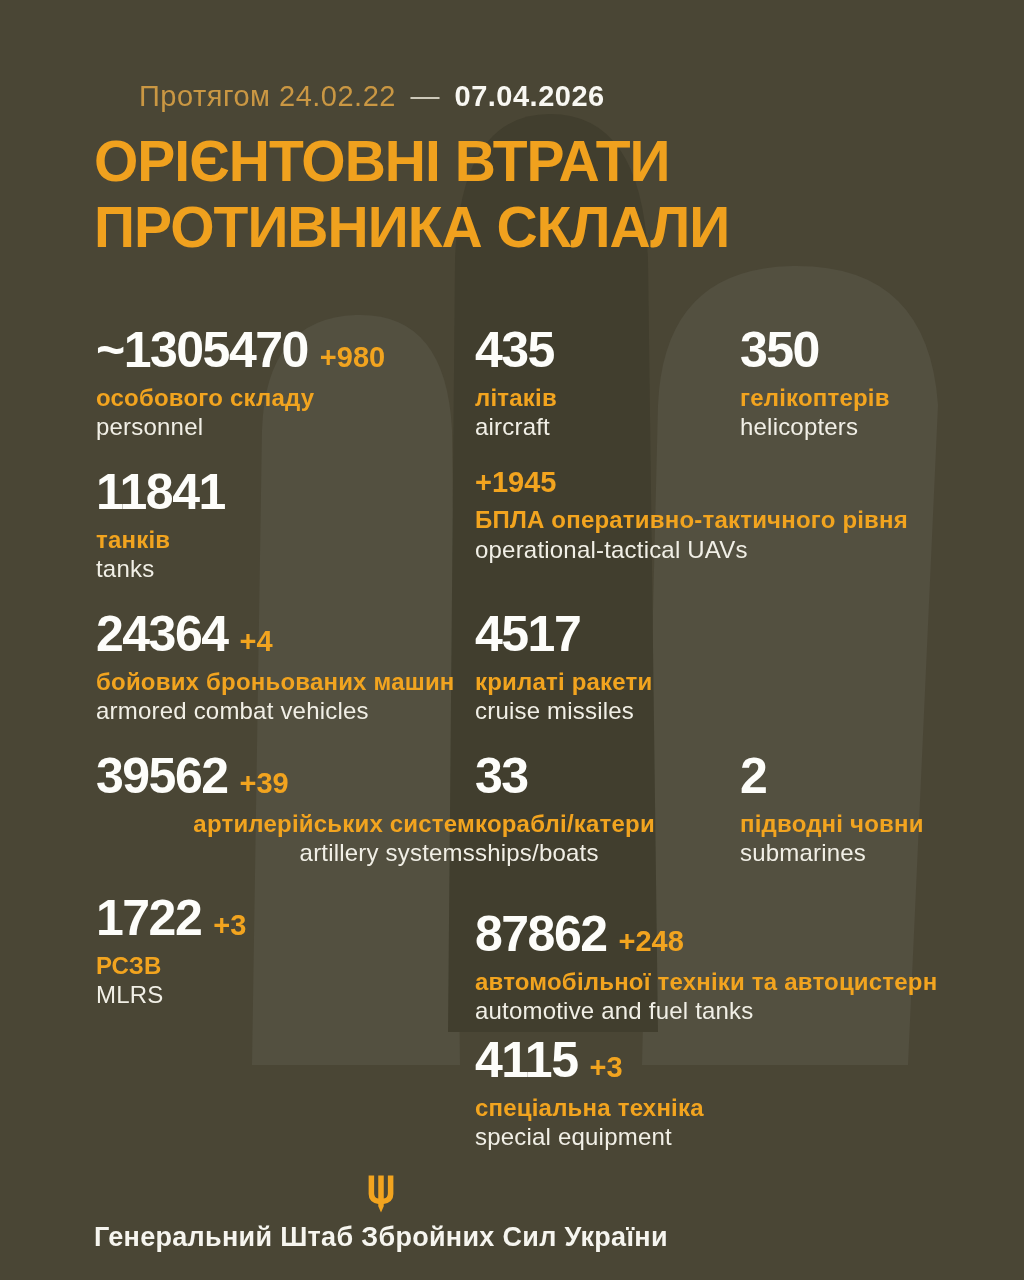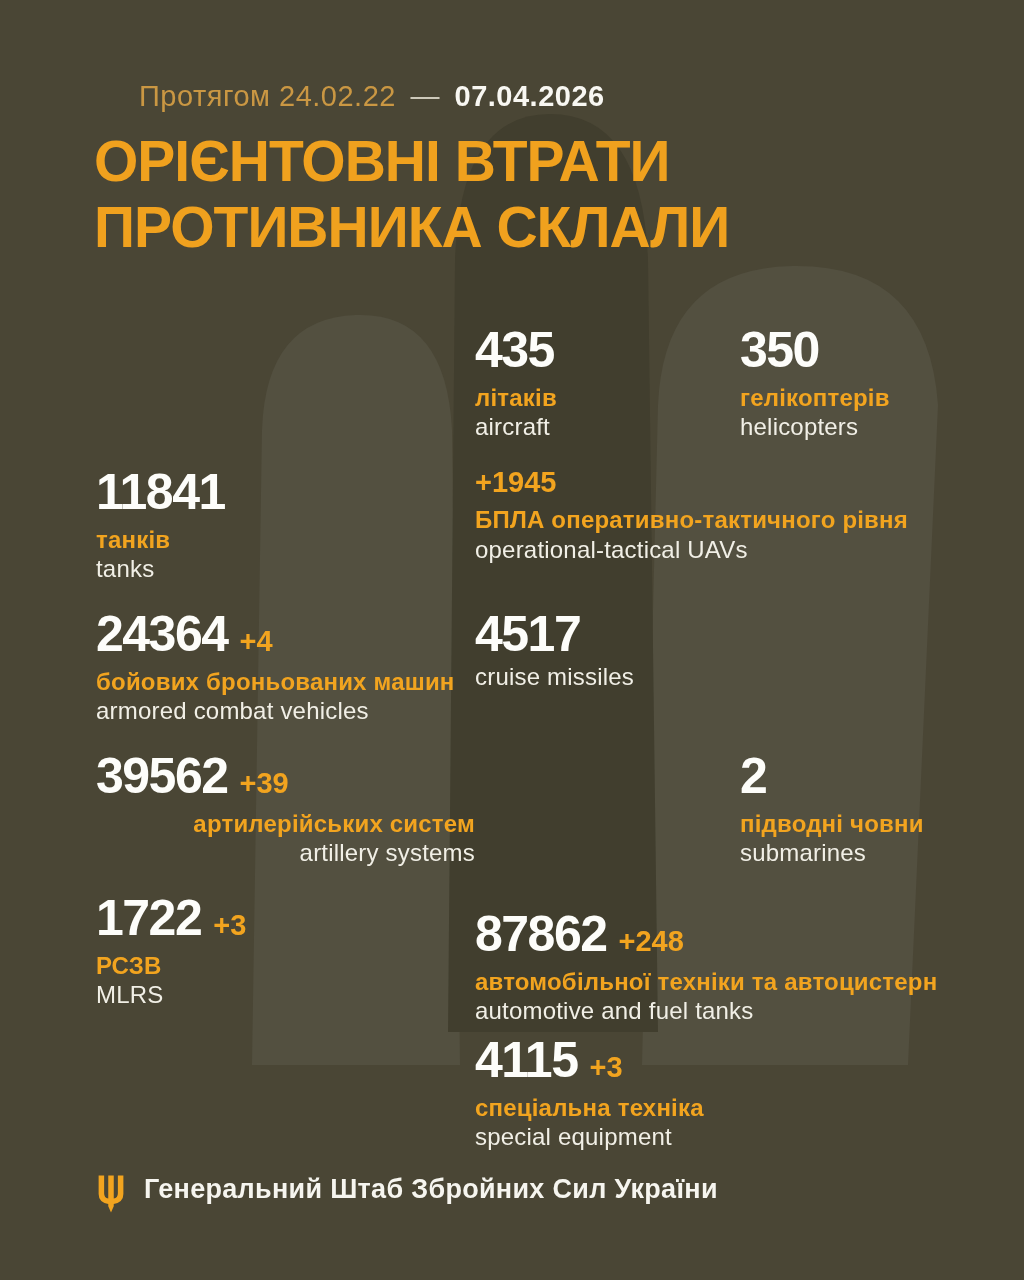--- a/index.html
+++ b/index.html
@@ -58,21 +58,21 @@
     line-height: 1.15; letter-spacing: 0.2px;
   }
   .stat-en {
     margin-top: 2px;
     color: #f1efe6; font-size: 24px; font-weight: 400;
     line-height: 1.15; letter-spacing: 0.2px;
   }
 
   .footer {
     position: absolute; left: 94px; top: 1174px;
-    display: flex; align-items: flex-start; gap: 16px;
+    display: flex; align-items: center; gap: 4px; flex-direction: column;
   }
   .footer-text {
     color: #f6f5ef; font-size: 27px; font-weight: 600; letter-spacing: 0.3px;
   }
   .trident-small { display: block; }
 </style>
 </head>
 <body>
 
 <svg class="watermark" width="1024" height="1280" viewBox="0 0 1024 1280" aria-hidden="true">
@@ -91,20 +91,28 @@
     <span class="date-dash">—</span>
     <span class="date-current">07.04.2026</span>
   </div>
 
   <h1 class="title">
     <span>ОРІЄНТОВНІ ВТРАТИ</span><br>
     <span>ПРОТИВНИКА СКЛАЛИ</span>
   </h1>
 
   <div class="stats-grid">
+      <div class="stat-item" style="grid-area: 1 / 1;">
+        <div class="stat-numrow">
+          <span class="stat-value">~1305470</span>
+          <span class="stat-delta">+980</span>
+        </div>
+        <div class="stat-ua">особового складу</div>
+        <div class="stat-en">personnel</div>
+      </div>
       <div class="stat-item" style="grid-area: 1 / 2;">
         <div class="stat-numrow">
           <span class="stat-value">435</span>
         </div>
         <div class="stat-ua">літаків</div>
         <div class="stat-en">aircraft</div>
       </div>
       <div class="stat-item" style="grid-area: 1 / 3;">
         <div class="stat-numrow">
           <span class="stat-value">350</span>
@@ -131,29 +139,37 @@
           <span class="stat-value">24364</span>
           <span class="stat-delta">+4</span>
         </div>
         <div class="stat-ua">бойових броньованих машин</div>
         <div class="stat-en">armored combat vehicles</div>
       </div>
       <div class="stat-item" style="grid-area: 3 / 2 / auto / span 2;">
         <div class="stat-numrow">
           <span class="stat-value">4517</span>
         </div>
+        <div class="stat-ua">крилаті ракети</div>
         <div class="stat-en">cruise missiles</div>
       </div>
       <div class="stat-item" style="grid-area: 4 / 1; text-align: right;">
         <div class="stat-numrow">
           <span class="stat-value">39562</span>
           <span class="stat-delta">+39</span>
         </div>
         <div class="stat-ua">артилерійських систем</div>
         <div class="stat-en">artillery systems</div>
+      </div>
+      <div class="stat-item" style="grid-area: 4 / 2;">
+        <div class="stat-numrow">
+          <span class="stat-value">33</span>
+        </div>
+        <div class="stat-ua">кораблі/катери</div>
+        <div class="stat-en">ships/boats</div>
       </div>
       <div class="stat-item" style="grid-area: 4 / 3;">
         <div class="stat-numrow">
           <span class="stat-value">2</span>
         </div>
         <div class="stat-ua">підводні човни</div>
         <div class="stat-en">submarines</div>
       </div>
       <div class="stat-item" style="grid-area: 5 / 1;">
         <div class="stat-numrow">

